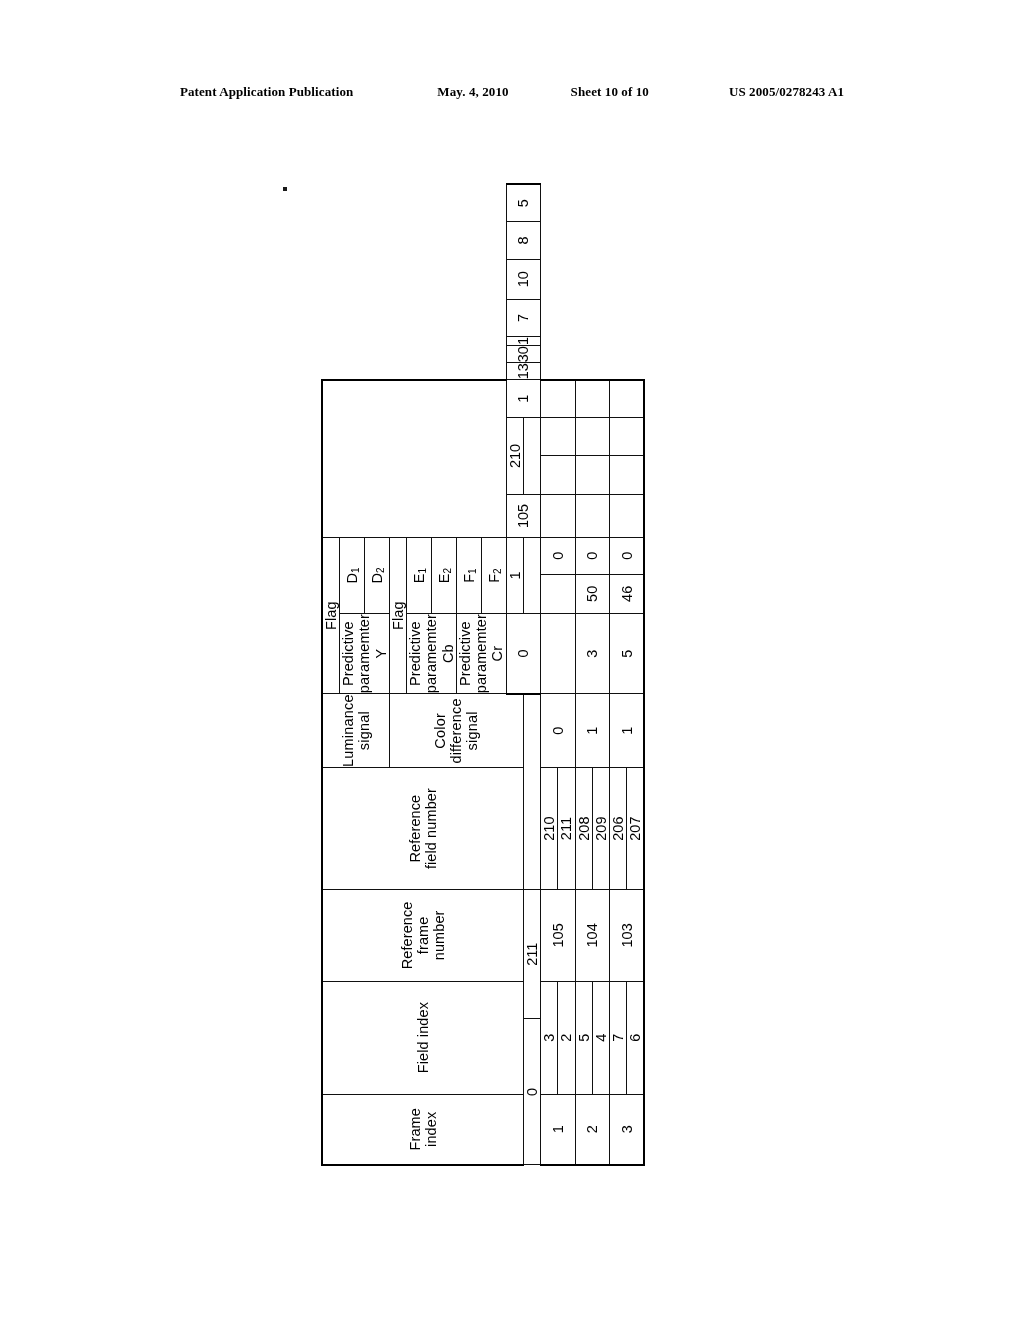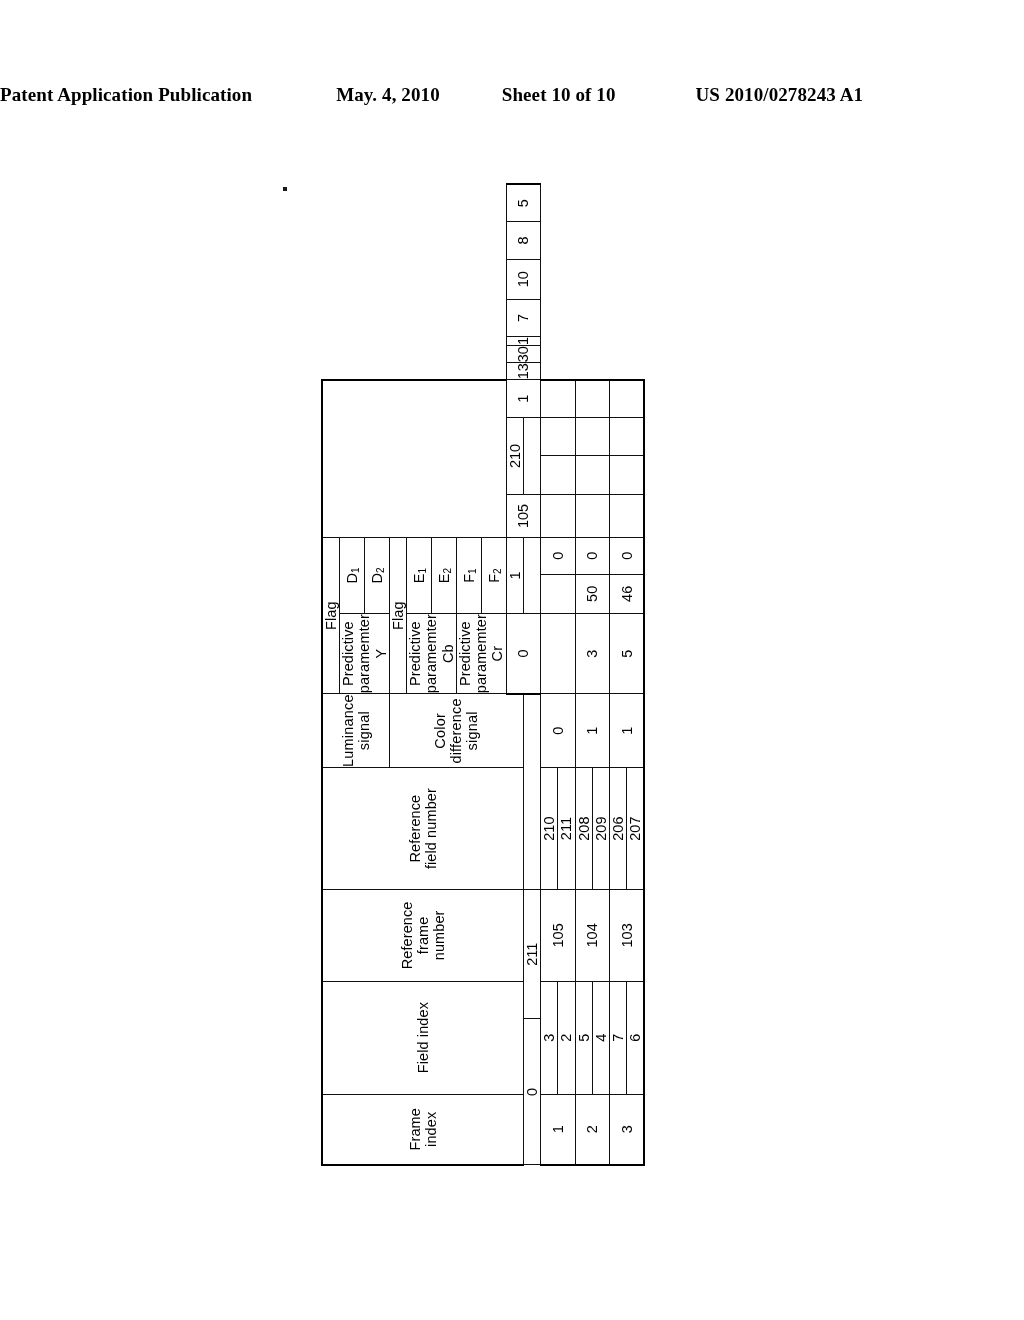--- a/index.html
+++ b/index.html
@@ -18,23 +18,24 @@
 
   
   #patent-header {
     position: absolute;
     top: 84px;
     left: 0;
     width: 1024px;
     height: 28px;
     display: flex;
     align-items: baseline;
+    justify-content: center;
     font-family: "Liberation Serif", serif;
     font-weight: bold;
-    font-size: 19px;
+    font-size: 13px;
     letter-spacing: 0.1px;
     white-space: nowrap;
     gap: 20px;
   }
   #patent-header .hdr-seg { display: inline-block; }
   .hdr-gap-a { width: 44px; }
   .hdr-gap-b { width: 22px; }
   .hdr-gap-c { width: 40px; }
 
   
@@ -121,21 +122,21 @@
 </head>
 <body>
 
 <div id="patent-header">
   <span class="hdr-seg">Patent Application Publication</span>
   <span class="hdr-gap-a"></span>
   <span class="hdr-seg">May. 4, 2010</span>
   <span class="hdr-gap-b"></span>
   <span class="hdr-seg">Sheet 10 of 10</span>
   <span class="hdr-gap-c"></span>
-  <span class="hdr-seg">US 2010/0278243 A1</span>
+  <span class="hdr-seg">US 2005/0278243 A1</span>
 </div>
 
 <div id="scan-speck" style="left:283px; top:187px;"></div>
 
 <div id="figure-stage">
 
   <div id="fig-caption">F I G. 15</div>
 
   <table id="data-table">
     <colgroup>

